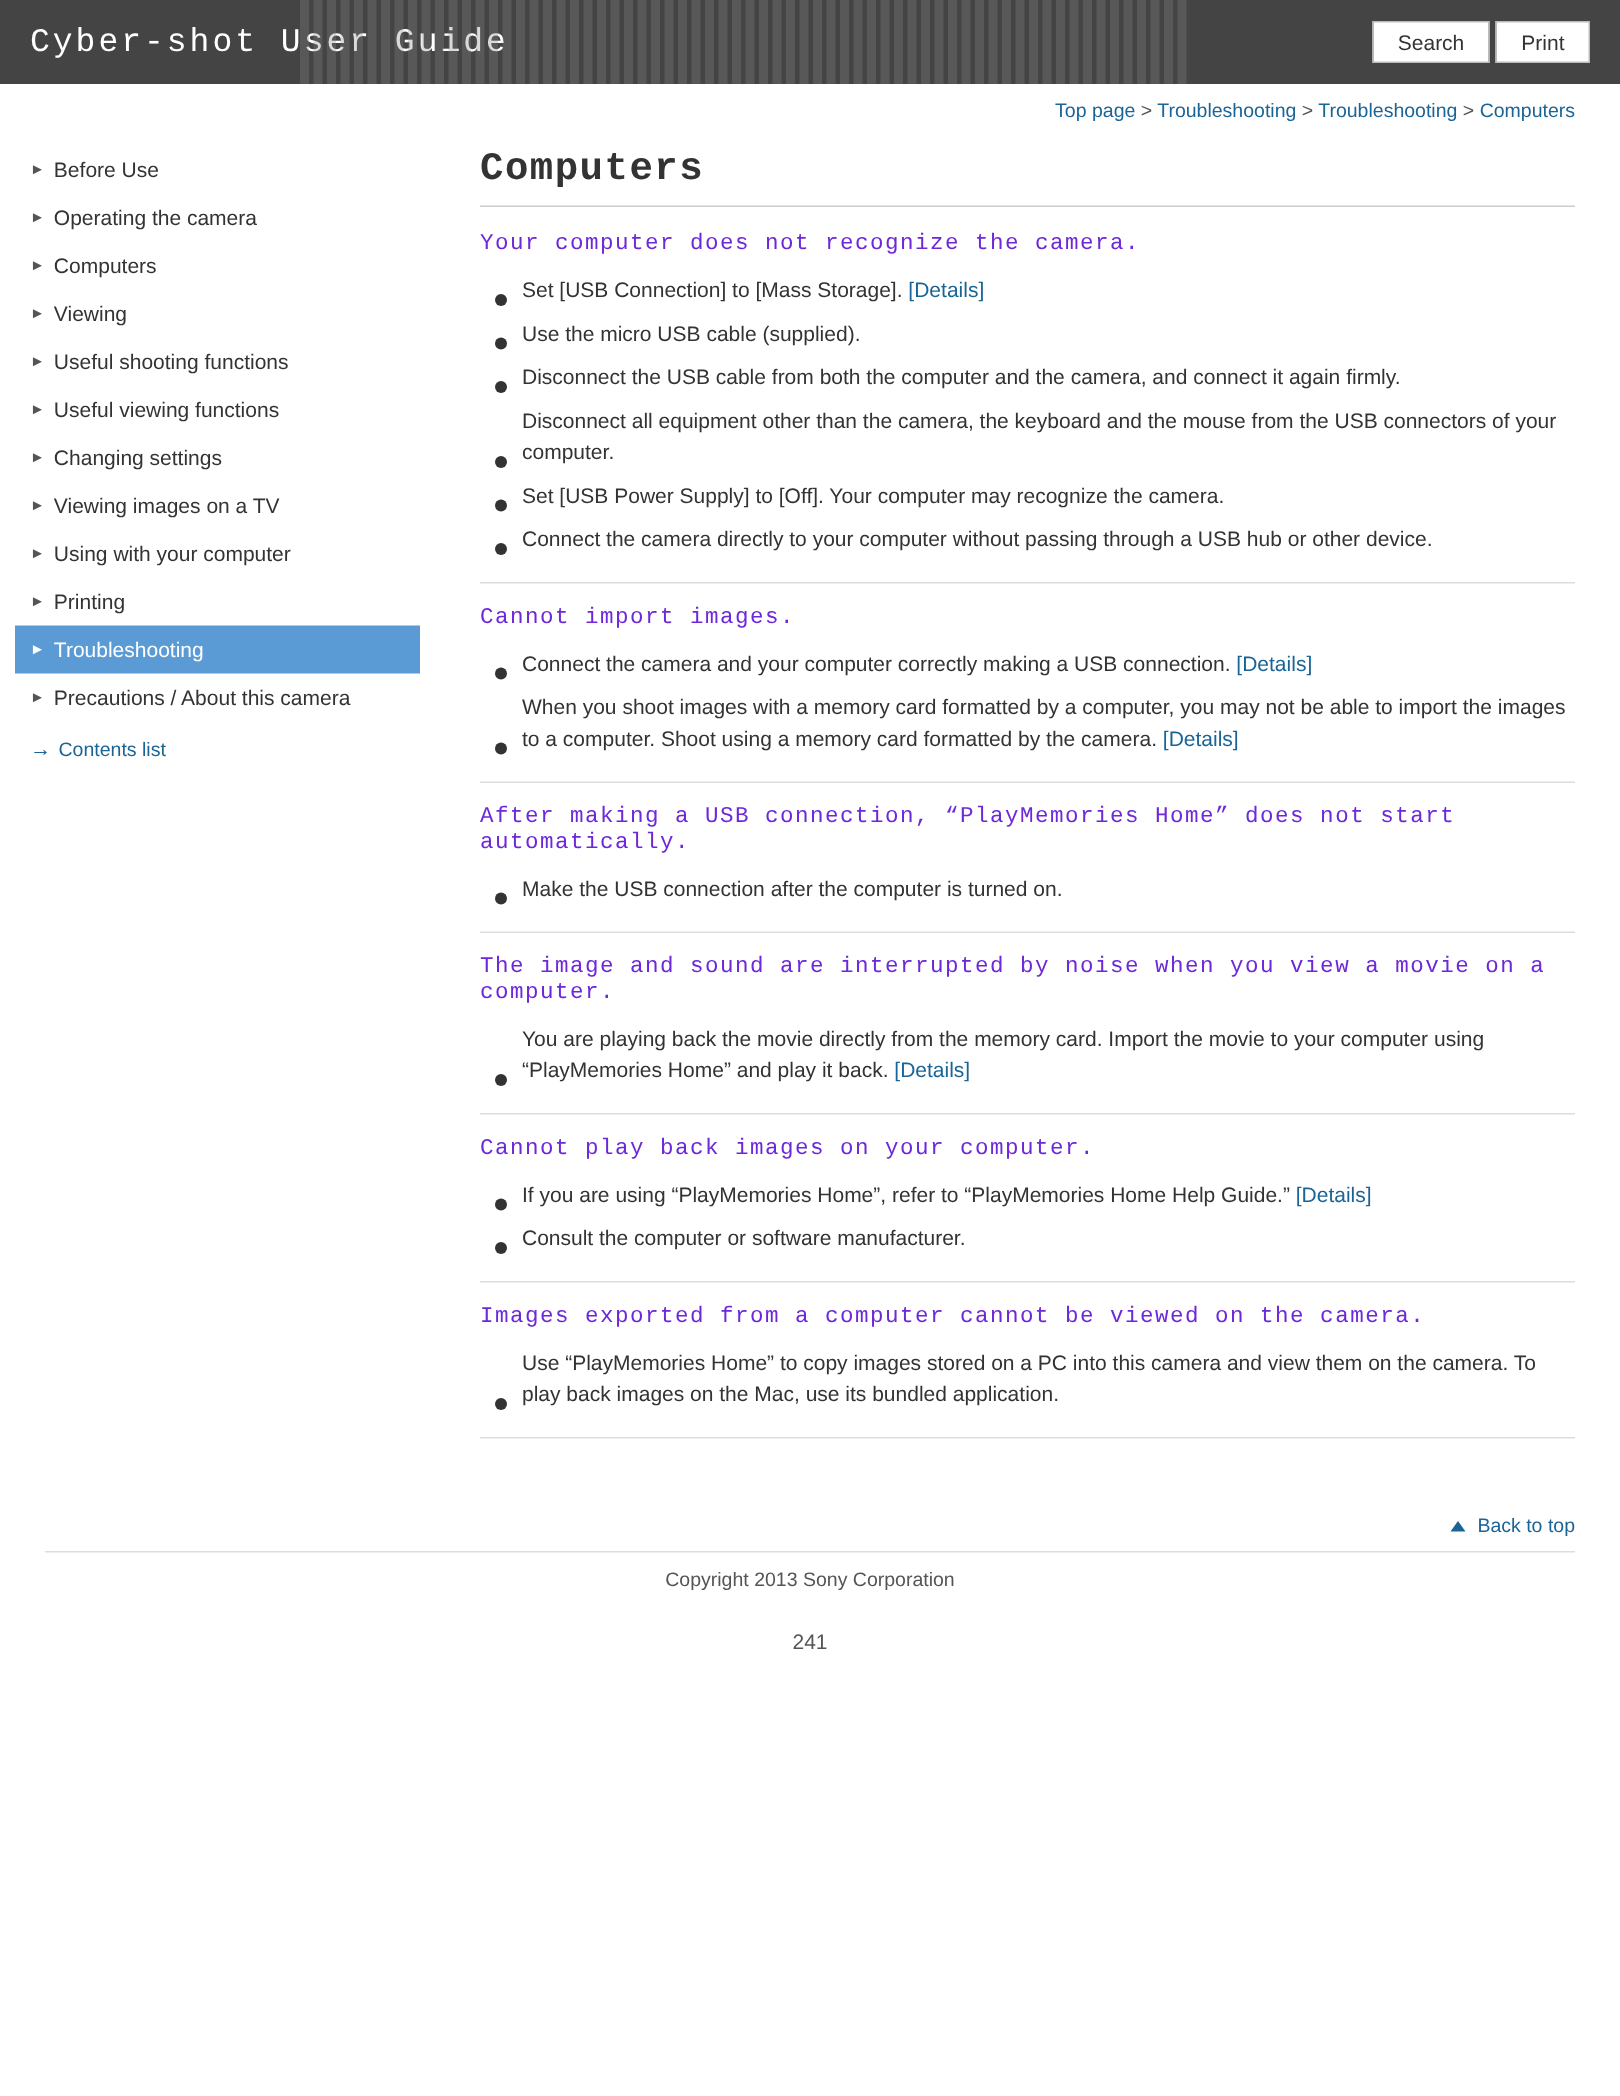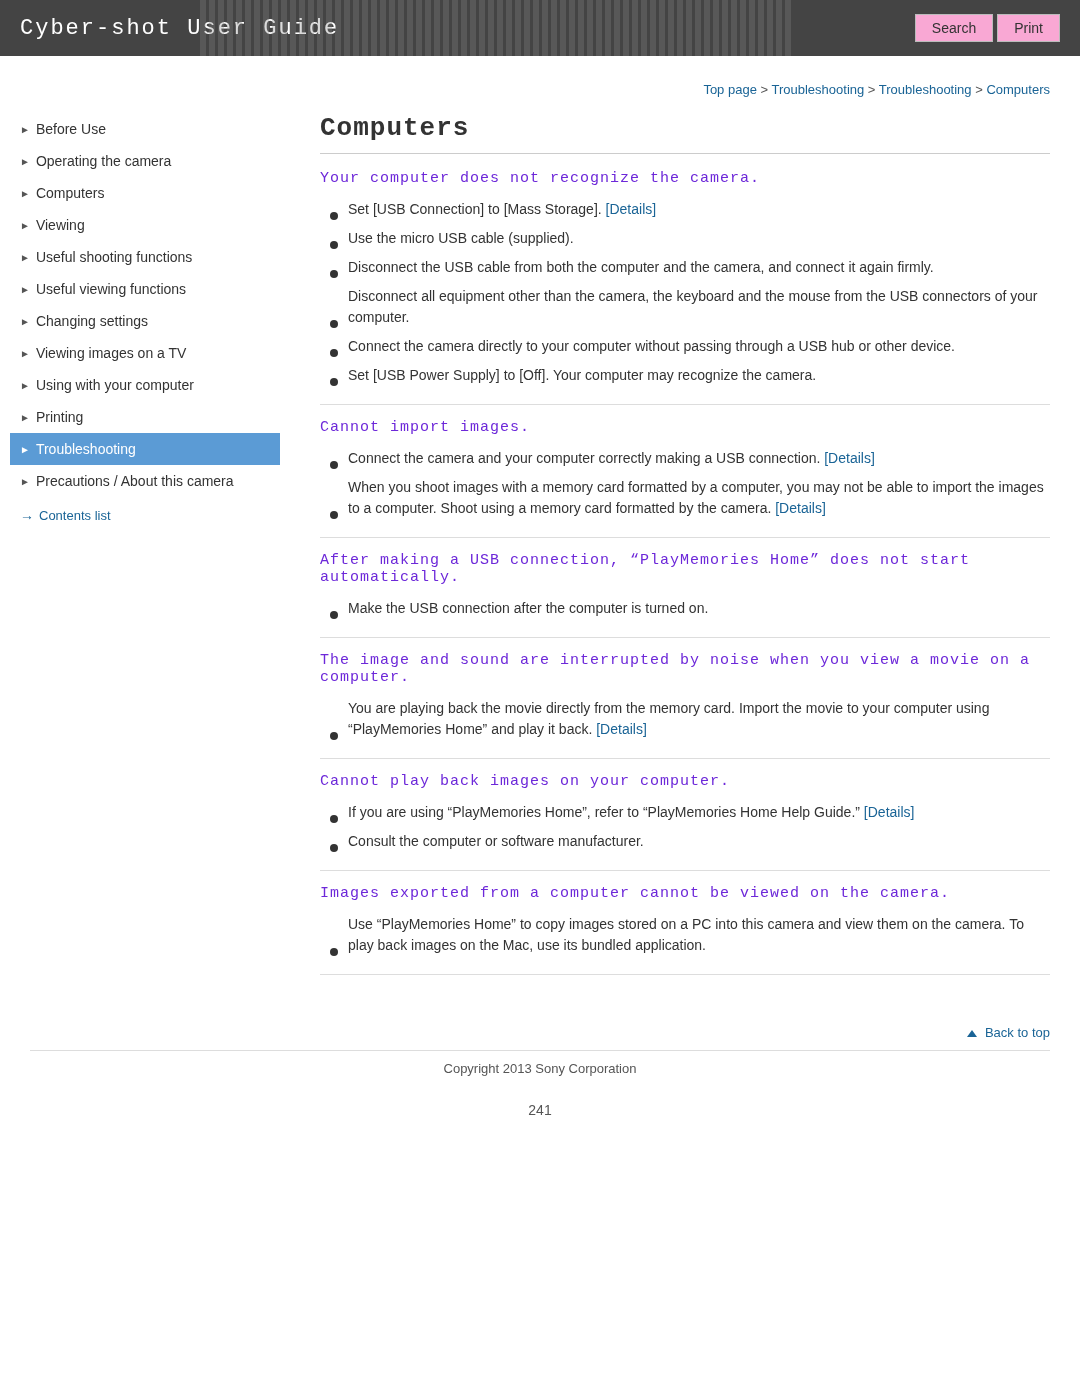--- a/index.html
+++ b/index.html
@@ -25,35 +25,34 @@
       color: #fff;
       font-size: 22px;
       font-family: 'Courier New', monospace;
       letter-spacing: 2px;
     }
     .header-buttons {
       display: flex;
       gap: 4px;
     }
     .header-btn {
-      background: #f9a8d4;
+      background: #ffffff;
       border: 1px solid #bbb;
       padding: 5px 16px;
       font-size: 14px;
       cursor: pointer;
       color: #333;
     }
 
     
     .breadcrumb {
       text-align: right;
       padding: 10px 30px 6px 30px;
       font-size: 13px;
       color: #1a6496;
-      margin-top: 16px;
     }
     .breadcrumb a {
       color: #1a6496;
       text-decoration: none;
     }
     .breadcrumb span { color: #555; }
 
     
     .layout {
       display: flex;
@@ -381,25 +380,25 @@
         <li>
           <span class="bullet-dot"></span>
           <span>Disconnect the USB cable from both the computer and the camera, and connect it again firmly.</span>
         </li>
         <li>
           <span class="bullet-dot"></span>
           <span>Disconnect all equipment other than the camera, the keyboard and the mouse from the USB connectors of your computer.</span>
         </li>
         <li>
           <span class="bullet-dot"></span>
+          <span>Set [USB Power Supply] to [Off]. Your computer may recognize the camera.</span>
+        </li>
+        <li>
+          <span class="bullet-dot"></span>
           <span>Connect the camera directly to your computer without passing through a USB hub or other device.</span>
-        </li>
-        <li>
-          <span class="bullet-dot"></span>
-          <span>Set [USB Power Supply] to [Off]. Your computer may recognize the camera.</span>
         </li>
       </ul>
     </div>
 
     <div class="section">
       <div class="section-heading">Cannot import images.</div>
       <ul class="bullet-list">
         <li>
           <span class="bullet-dot"></span>
           <span>Connect the camera and your computer correctly making a USB connection. <a class="link">[Details]</a></span>

